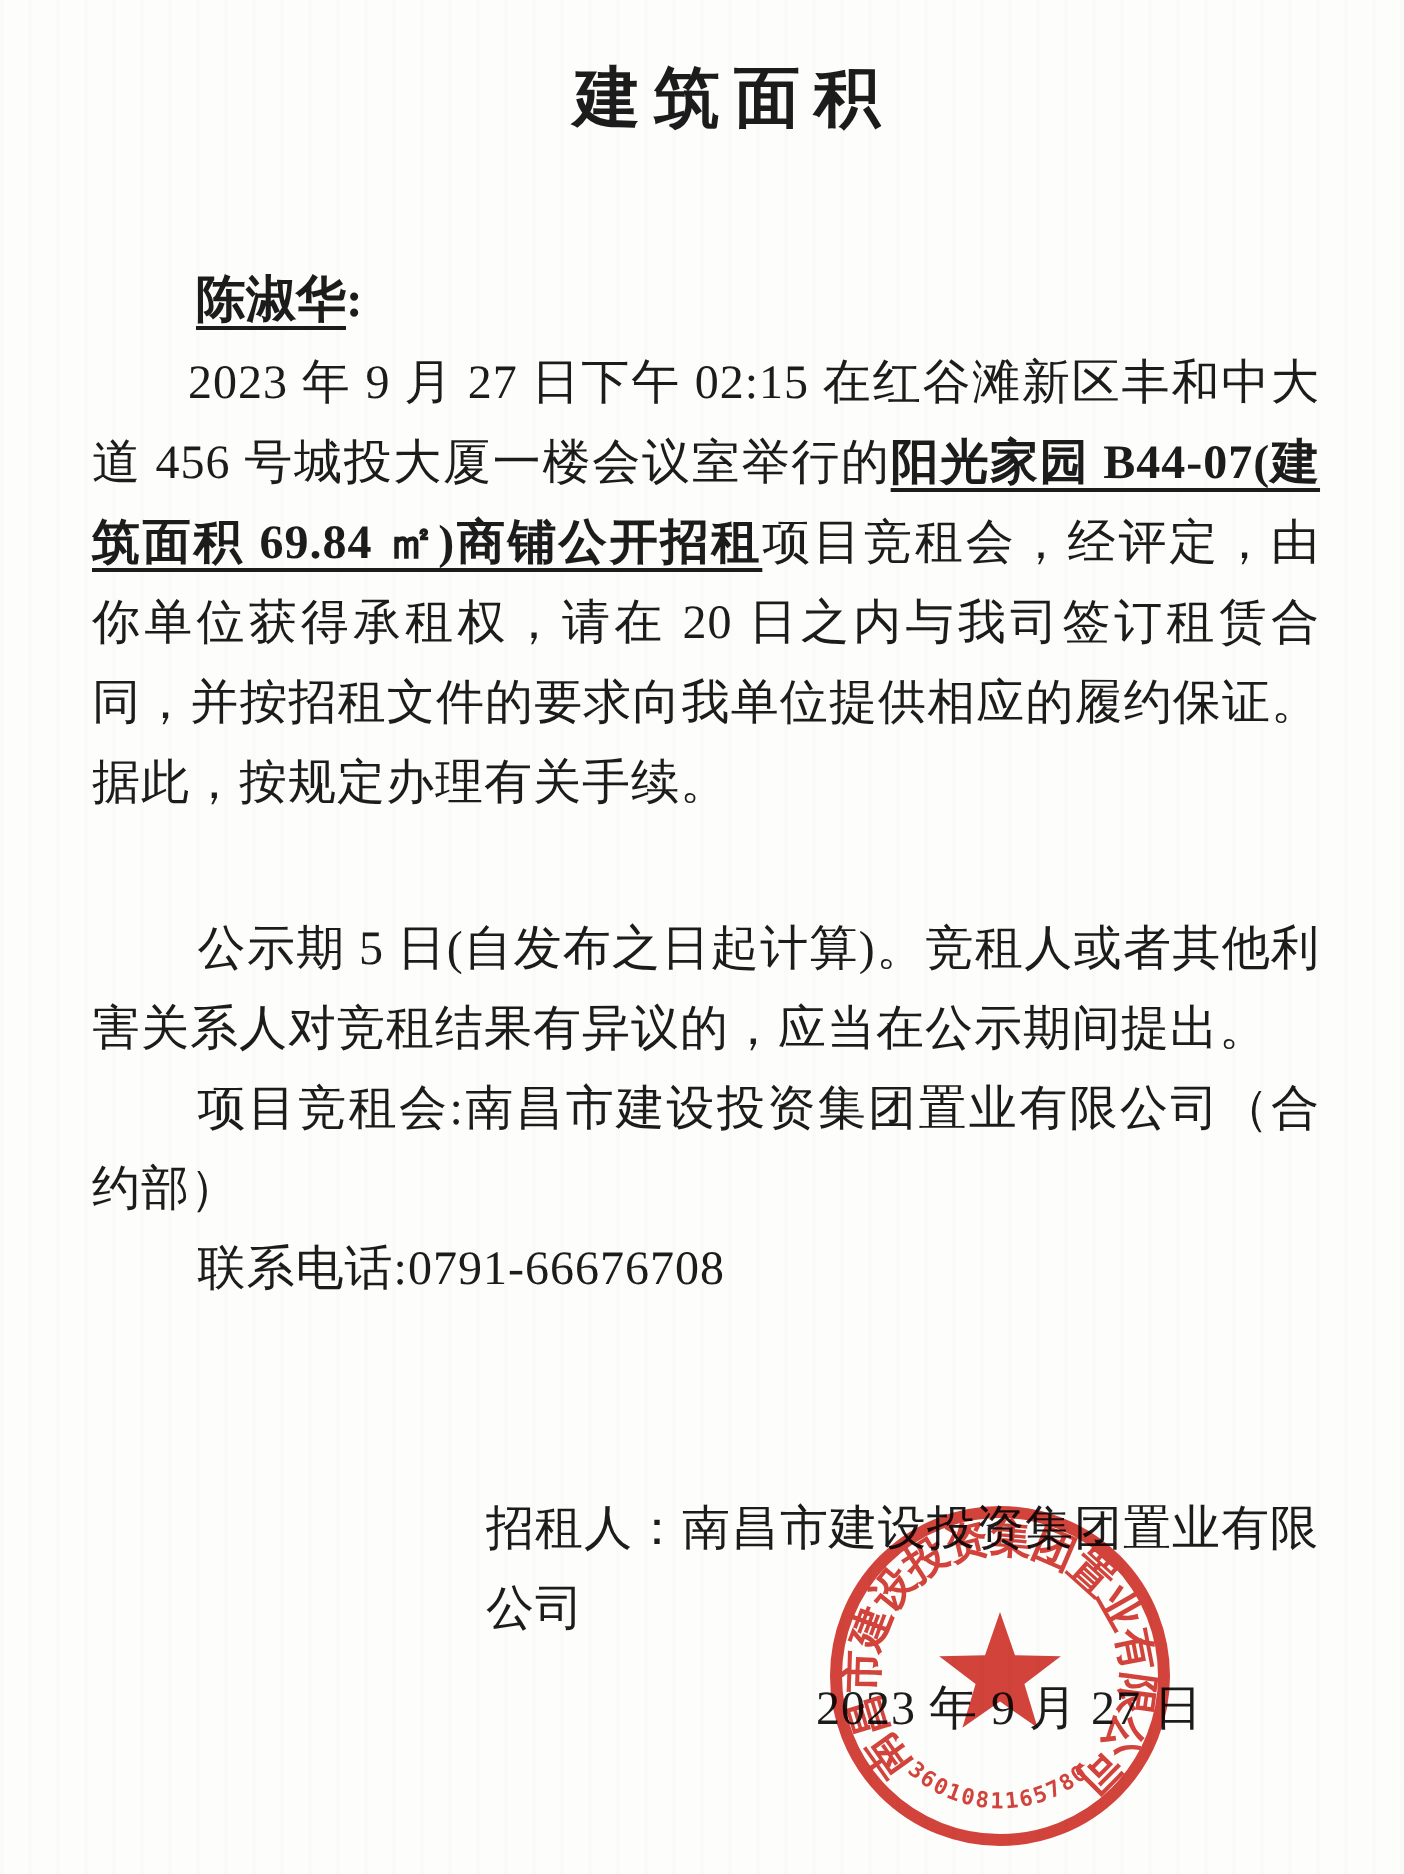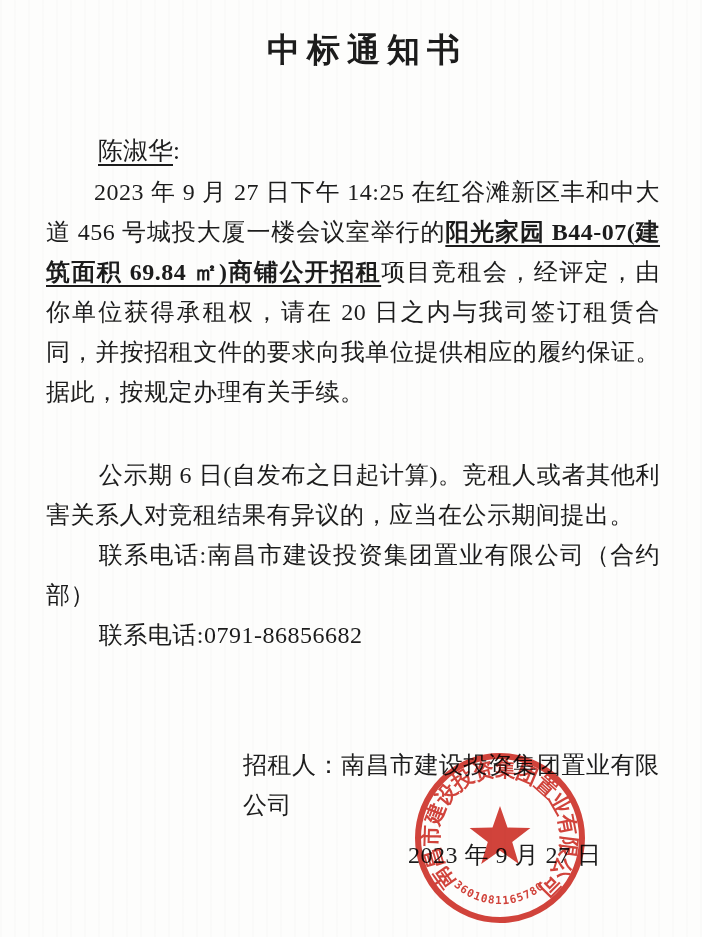--- a/index.html
+++ b/index.html
@@ -22,21 +22,21 @@
     font-weight:700;
     letter-spacing:7px;
     position:relative;
     left:14px;
     margin:0;
     line-height:48px;
   }
   .addressee{
     margin:60px 0 0 52px;
     font-size:25px;
-    font-weight:400;
+    font-weight:700;
     line-height:34px;
   }
   .addressee .name{
     text-decoration:underline;
     text-underline-offset:5px;
     text-decoration-thickness:2px;
   }
   .body-text{
     font-size:24px;
     line-height:40px;
@@ -94,31 +94,31 @@
     mix-blend-mode:multiply;
     opacity:0.93;
   }
   .seal svg{display:block;}
 </style>
 </head>
 <body>
 
 <div class="page">
 
-  <h1 class="doc-title">中标通知书</h1>
+  <h1 class="doc-title">建筑面积</h1>
 
   <div class="addressee"><span class="name">陈淑华</span><span>:</span></div>
 
-  <p class="body-text para1"><span>2023 年 9 月 27 日下午 14:25 在红谷滩新区丰和中大道 456 号城投大厦一楼会议室举行的</span><span class="seg-highlight">阳光家园 B44-07(建筑面积 69.84 ㎡)商铺公开招租</span><span>项目竞租会，经评定，由你单位获得承租权，请在 20 日之内与我司签订租赁合同，并按招租文件的要求向我单位提供相应的履约保证。据此，按规定办理有关手续。</span></p>
+  <p class="body-text para1"><span>2023 年 9 月 27 日下午 02:15 在红谷滩新区丰和中大道 456 号城投大厦一楼会议室举行的</span><span class="seg-highlight">阳光家园 B44-07(建筑面积 69.84 ㎡)商铺公开招租</span><span>项目竞租会，经评定，由你单位获得承租权，请在 20 日之内与我司签订租赁合同，并按招租文件的要求向我单位提供相应的履约保证。据此，按规定办理有关手续。</span></p>
 
 
-  <p class="body-text para2">公示期 6 日(自发布之日起计算)。竞租人或者其他利害关系人对竞租结果有异议的，应当在公示期间提出。</p>
+  <p class="body-text para2">公示期 5 日(自发布之日起计算)。竞租人或者其他利害关系人对竞租结果有异议的，应当在公示期间提出。</p>
 
-  <p class="body-text indent-line">联系电话:南昌市建设投资集团置业有限公司（合约部）</p>
-  <p class="body-text indent-line">联系电话:0791-86856682</p>
+  <p class="body-text indent-line">项目竞租会:南昌市建设投资集团置业有限公司（合约部）</p>
+  <p class="body-text indent-line">联系电话:0791-66676708</p>
 
   <p class="issuer-line">招租人：南昌市建设投资集团置业有限公司</p>
   <p class="date-line">2023 年 9 月 27 日</p>
 
   <div class="seal">
     <svg width="172" height="172" viewBox="0 0 172 172">
       <defs>
         <path id="sealTopArc" fill="none" d="M 42.2,129.8 A 62,62 0 1 1 129.8,129.8 A 62,62 0 0 1 42.2,129.8"></path>
         <path id="sealBottomArc" fill="none" d="M 34,128 A 68,68 0 0 0 138,128"></path>
       </defs>

